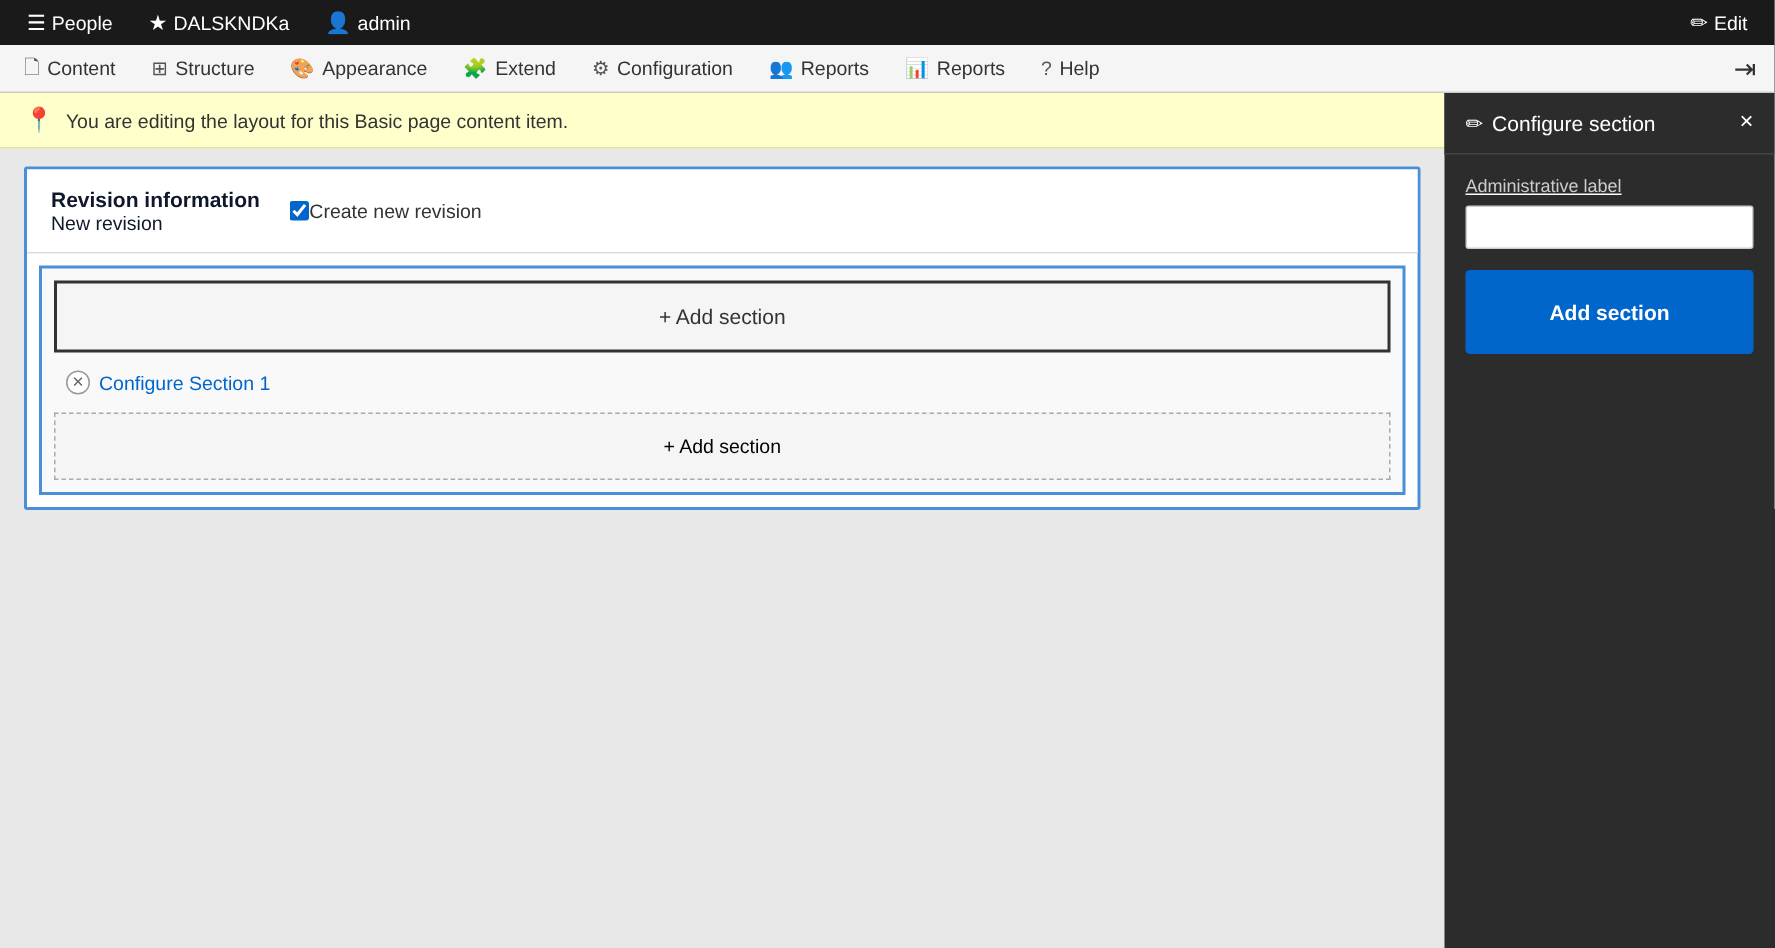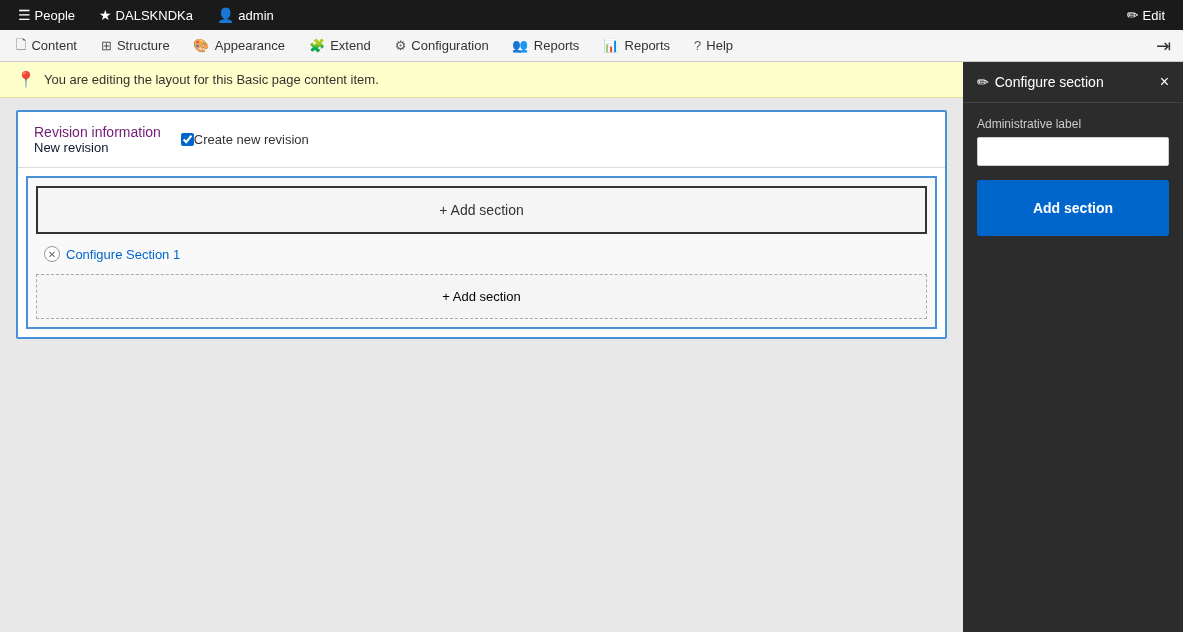--- a/index.html
+++ b/index.html
@@ -101,23 +101,23 @@
     
     .revision-section {
       padding: 12px 16px;
       border-bottom: 1px solid #ddd;
       display: flex;
       align-items: center;
       gap: 20px;
       background: #fff;
     }
     .revision-title {
-      font-weight: normal;
-      font-size: 14px;
-      color: #701a75;
+      font-weight: bold;
+      font-size: 14px;
+      color: #0f172a;
     }
     .revision-link {
       color: #0f172a;
       text-decoration: none;
       font-size: 13px;
     }
     .revision-left { display: flex; flex-direction: column; }
     .revision-checkbox {
       display: flex;
       align-items: center;
@@ -242,20 +242,21 @@
       color: #aaa;
       cursor: pointer;
       font-size: 16px;
       line-height: 1;
       background: none;
       border: none;
       color: #fff;
     }
     .panel-body {
       padding: 14px;
+      text-decoration: underline;
     }
     .panel-label {
       font-size: 12px;
       color: #ccc;
       margin-bottom: 6px;
     }
     .panel-input {
       width: 100%;
       padding: 6px 8px;
       background: #fff;

